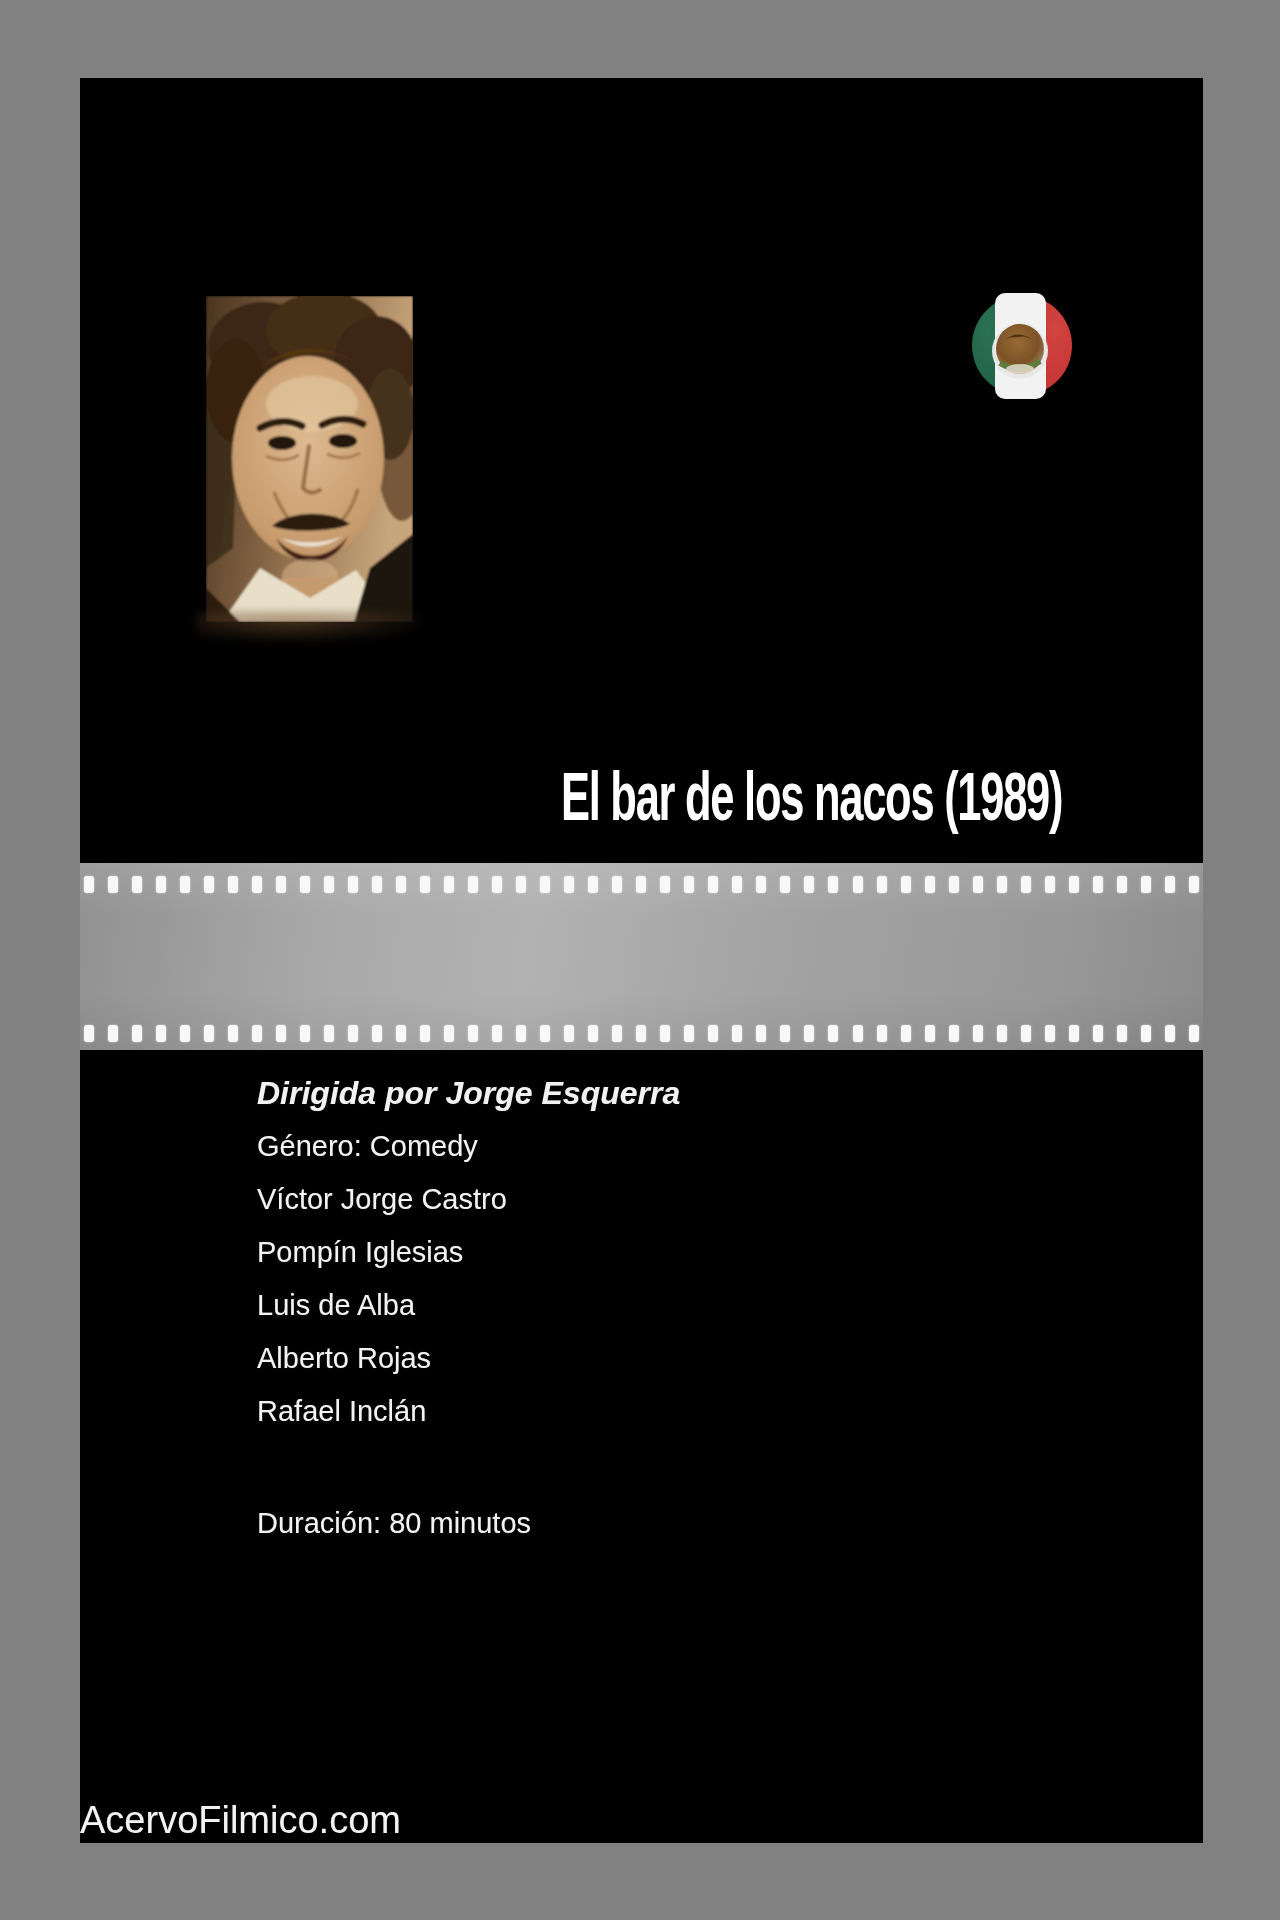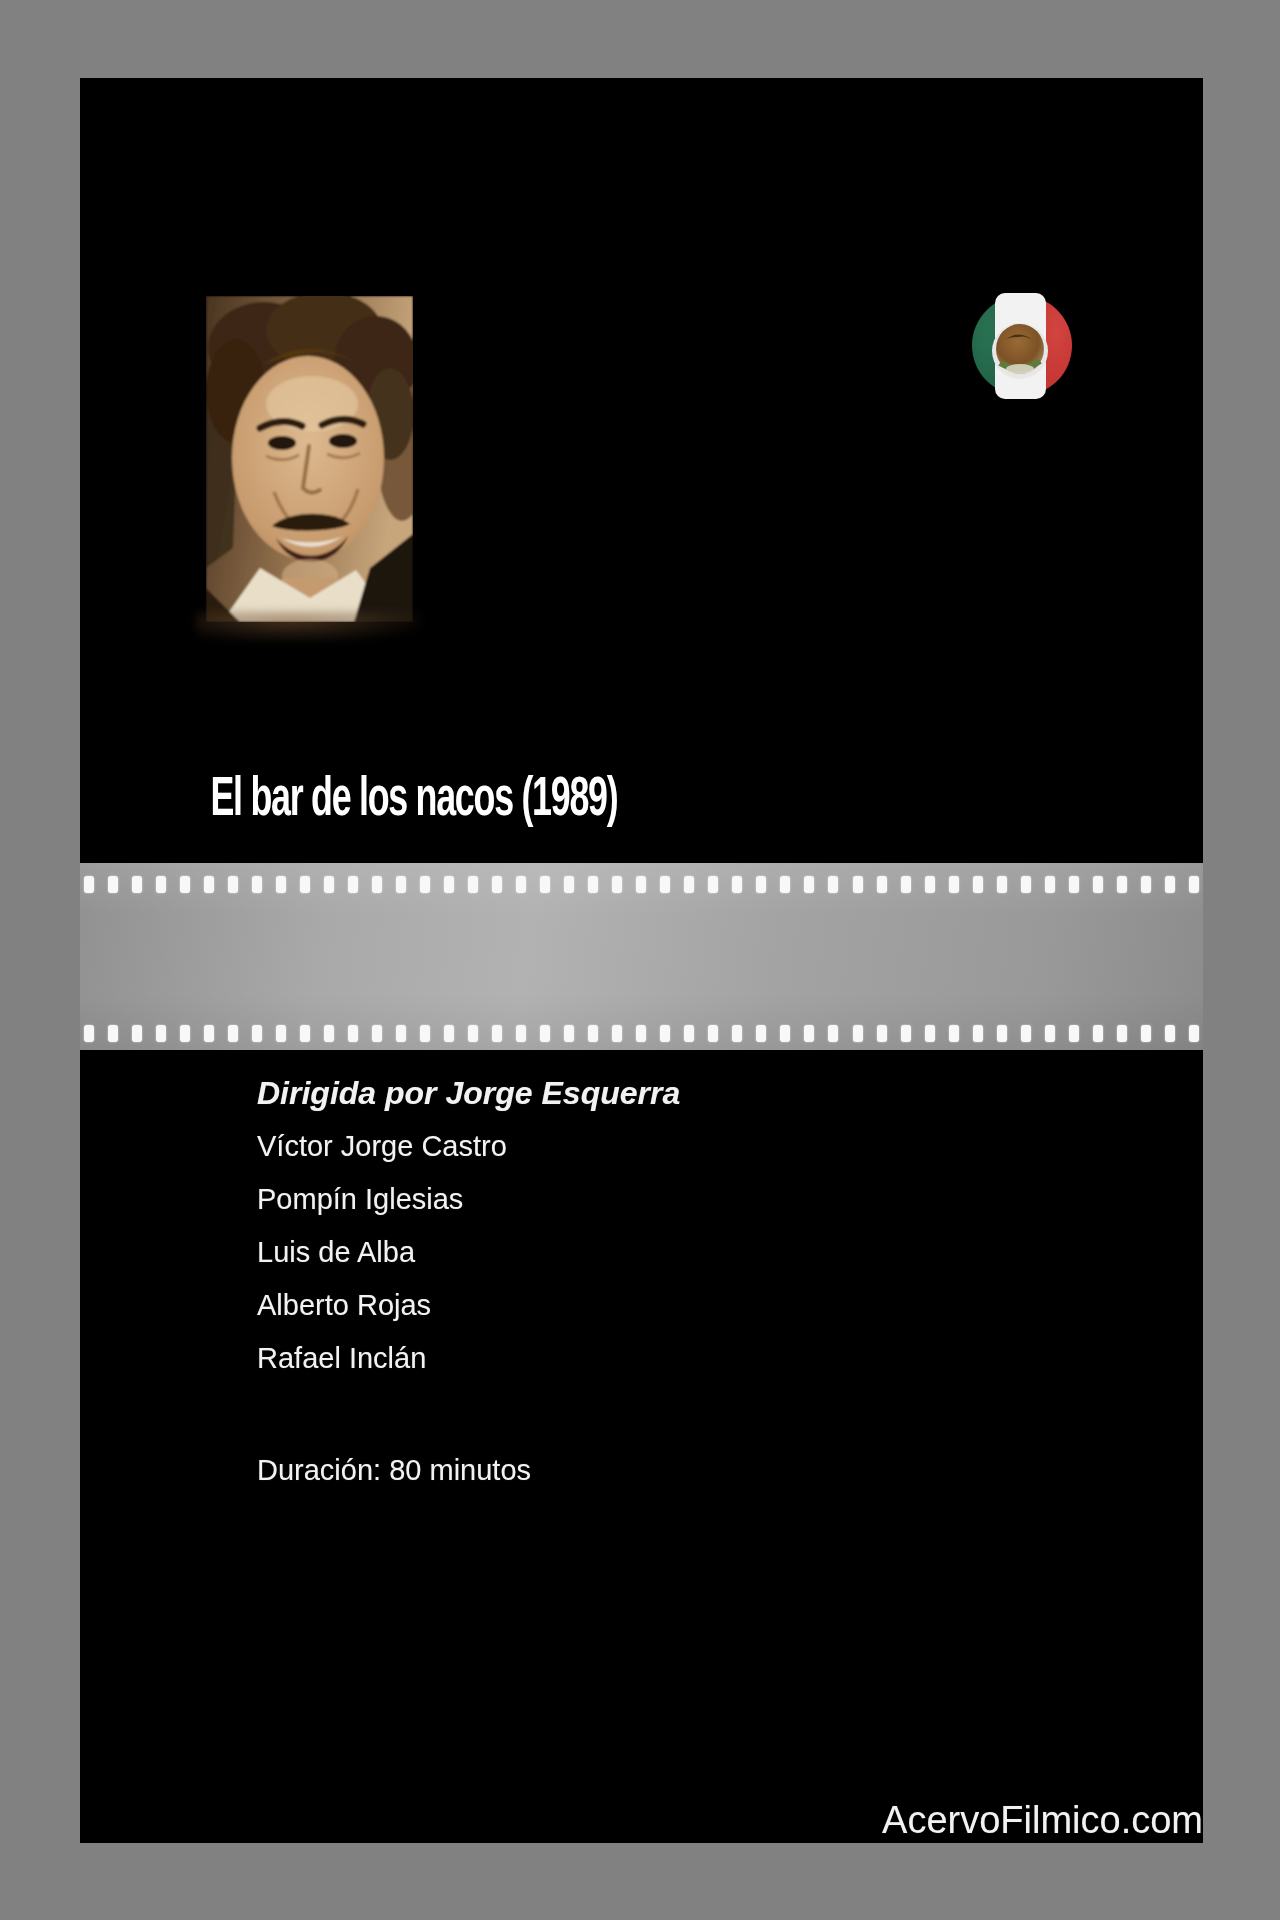--- a/index.html
+++ b/index.html
@@ -26,23 +26,23 @@
       rgba(125,90,55,0.55), rgba(70,48,28,0.28) 55%, transparent 78%);
     filter: blur(4px);
   }
   .flag {
     position: absolute; left: 890px; top: 213px;
     width: 104px; height: 110px;
   }
   .flag svg { display: block; width: 100%; height: 100%; }
   .title {
     position: absolute; left: 16px; right: 0; top: 672px;
-    text-align: left; white-space: nowrap;
+    text-align: right; white-space: nowrap;
     color: var(--title, #ffffff);
-    font-size: 56px; font-weight: 700; line-height: 92px;
+    font-size: 68px; font-weight: 700; line-height: 92px;
   }
   .title .squeeze {
     display: inline-block;
     transform: scaleX(0.64); transform-origin: 50% 50%;
     letter-spacing: -2px;
   }
   .film-strip {
     position: absolute; left: 0; top: 785px;
     width: 1123px; height: 187px;
     background: linear-gradient(98deg,
@@ -74,21 +74,21 @@
     color: var(--text, #f2f2f2);
     font-size: 29px; line-height: 53px;
     text-shadow: 0 0 1px rgba(255,255,255,0.3);
   }
   .credits .director {
     font-size: 32px; font-style: italic; font-weight: 700;
   }
   .credits .duration { margin-top: 59px; }
   .footer {
     position: absolute; left: 0; right: 0; bottom: 2px;
-    text-align: right;
+    text-align: left;
     color: var(--text, #f2f2f2);
     font-size: 38px; line-height: 42px;
     text-shadow: 0 0 1px rgba(255,255,255,0.3);
   }
 </style>
 </head>
 <body>
 
 <div class="card">
 
@@ -287,20 +287,21 @@
         <span class="hole"></span>
         <span class="hole"></span>
         <span class="hole"></span>
         <span class="hole"></span>
         <span class="hole"></span>
       </div>
   </div>
 
   <div class="credits">
     <div class="director">Dirigida por Jorge Esquerra</div>
+    <div class="genre">Género: Comedy</div>
     <div class="cast-line">Víctor Jorge Castro</div>
     <div class="cast-line">Pompín Iglesias</div>
     <div class="cast-line">Luis de Alba</div>
     <div class="cast-line">Alberto Rojas</div>
     <div class="cast-line">Rafael Inclán</div>
     <div class="duration">Duración: 80 minutos</div>
   </div>
 
   <div class="footer">AcervoFilmico.com</div>
 

